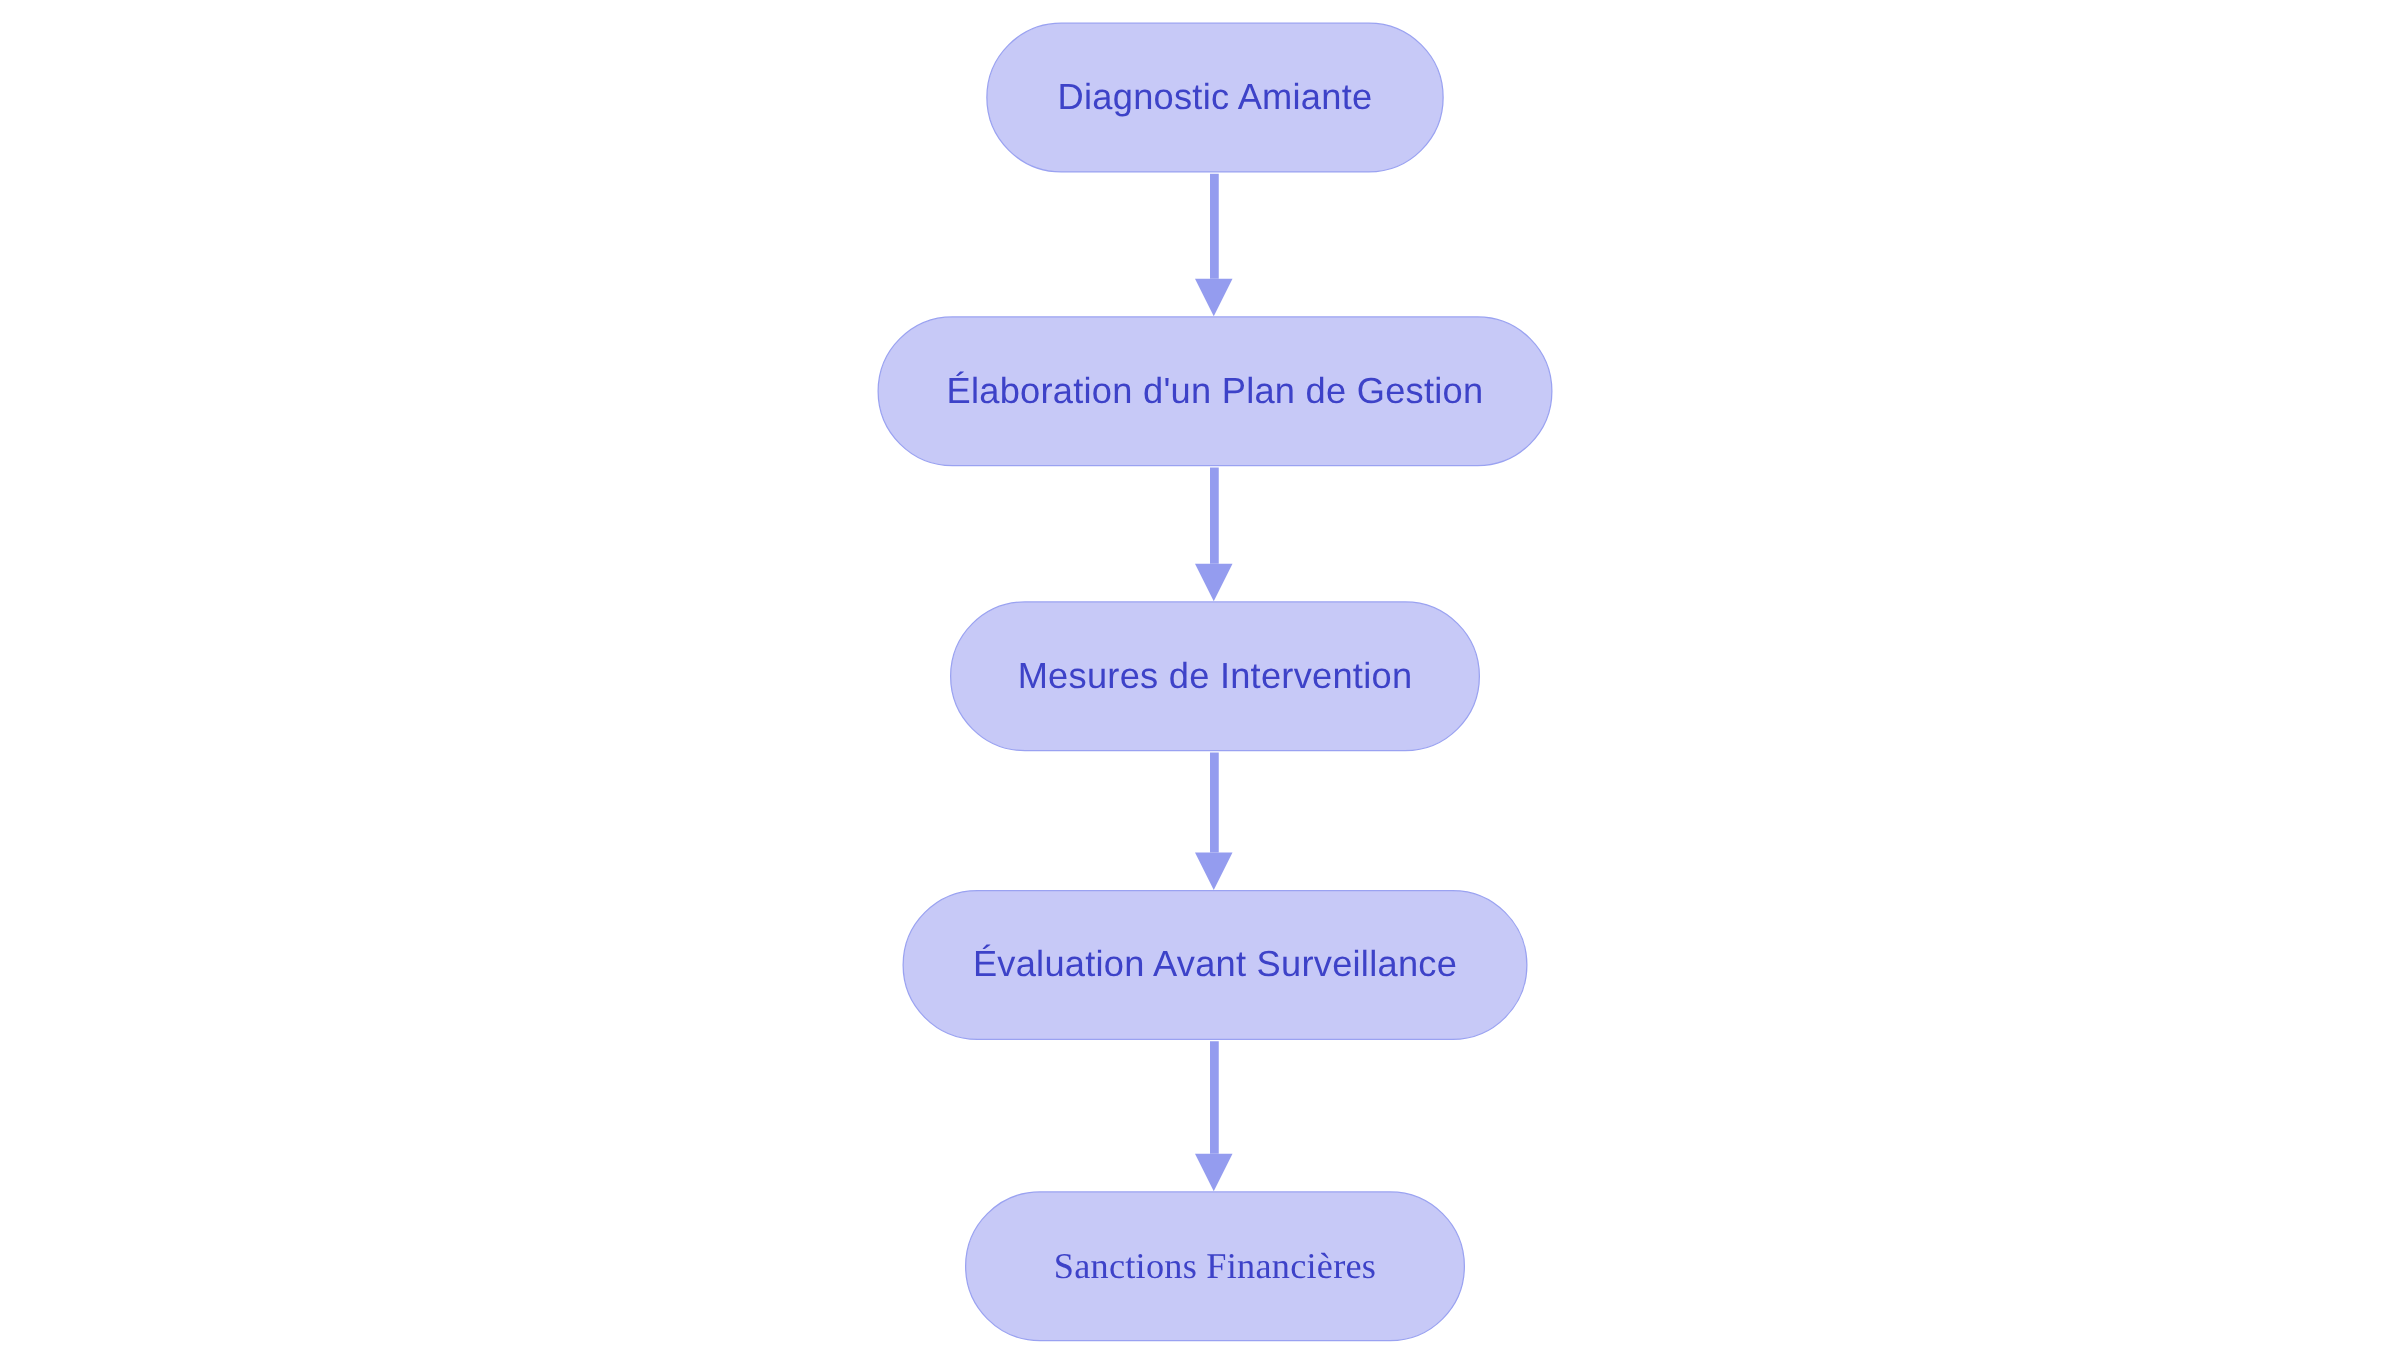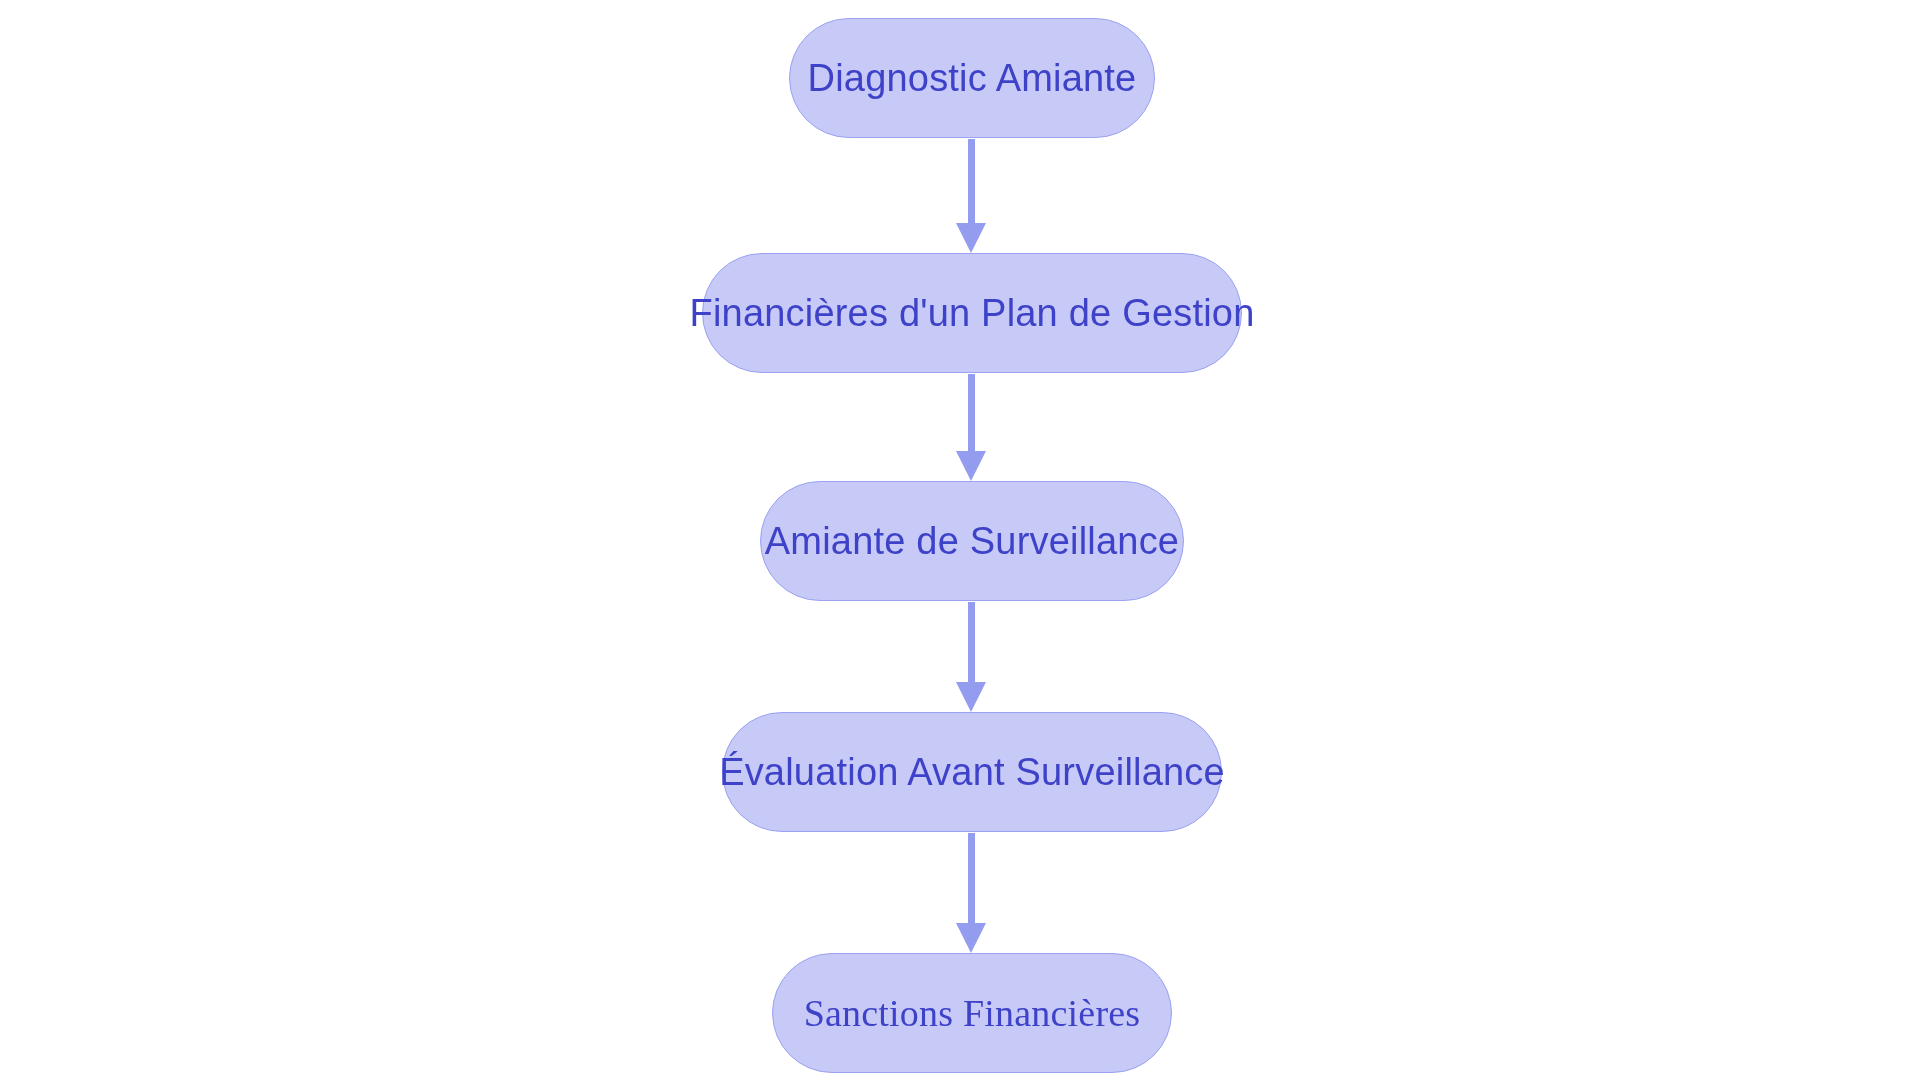--- a/index.html
+++ b/index.html
@@ -21,21 +21,21 @@
     border-radius: 60px;
     background: #c7c9f7;
     border: 1px solid #9aa2f1;
     display: flex;
     align-items: center;
     justify-content: center;
     box-sizing: border-box;
   }
   .flow-node .node-label {
     color: #3d42c8;
-    font-size: 38px;
+    font-size: 29px;
     line-height: 1;
     letter-spacing: 0.2px;
     white-space: nowrap;
     text-align: center;
   }
   .node-1 { left: 789px; top: 18px;  width: 366px; }
   .node-2 { left: 702px; top: 253px; width: 540px; }
   .node-3 { left: 760px; top: 481px; width: 424px; }
   .node-4 { left: 722px; top: 712px; width: 500px; }
   .node-5 { left: 772px; top: 953px; width: 400px; font-family: Liberation Serif, serif; }
@@ -70,28 +70,28 @@
 <div class="canvas">
 
   <div class="flow-node node-1">
     <span class="node-label">Diagnostic Amiante</span>
   </div>
 
   <div class="arrow-line line-1"></div>
   <div class="arrow-head head-1"></div>
 
   <div class="flow-node node-2">
-    <span class="node-label">Financières d'un Plan de Gestion</span>
+    <span class="node-label">Élaboration d'un Plan de Gestion</span>
   </div>
 
   <div class="arrow-line line-2"></div>
   <div class="arrow-head head-2"></div>
 
   <div class="flow-node node-3">
-    <span class="node-label">Amiante de Surveillance</span>
+    <span class="node-label">Mesures de Intervention</span>
   </div>
 
   <div class="arrow-line line-3"></div>
   <div class="arrow-head head-3"></div>
 
   <div class="flow-node node-4">
     <span class="node-label">Évaluation Avant Surveillance</span>
   </div>
 
   <div class="arrow-line line-4"></div>

